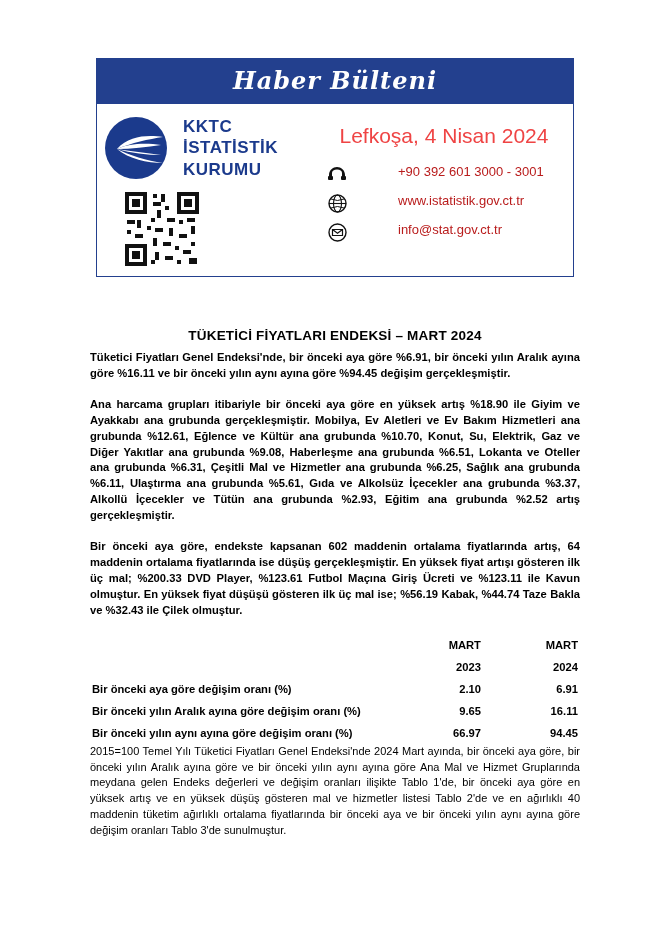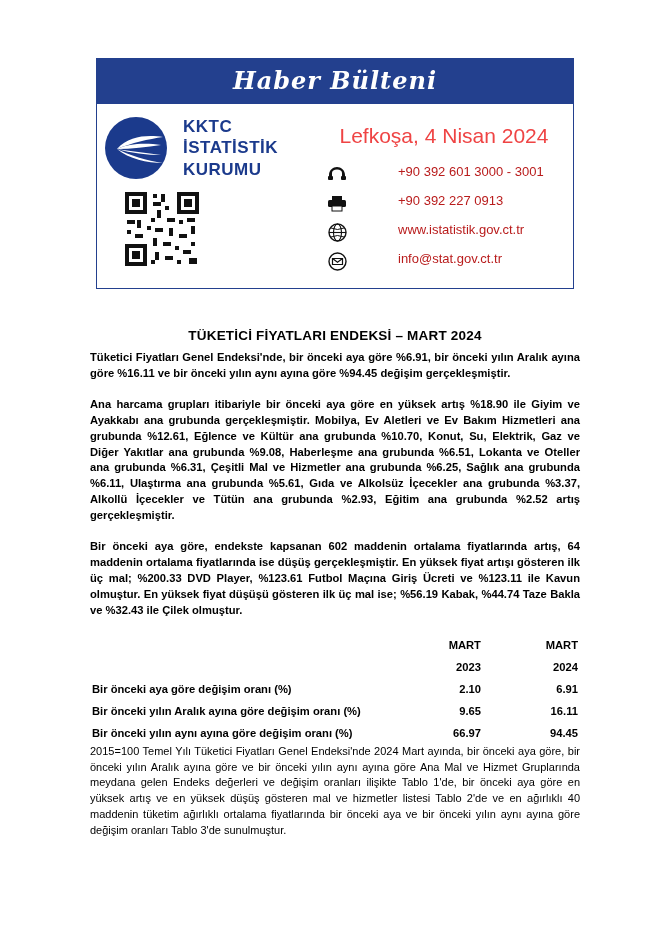--- a/index.html
+++ b/index.html
@@ -261,30 +261,20 @@
           <span class="contact-icon">
             <svg width="20" height="16" viewBox="0 0 20 16">
               <path d="M2 9 C2 4, 6 1, 10 1 C14 1, 18 4, 18 9 L18 10 L15 10 L15 7 C15 5, 13 3.5, 10 3.5 C7 3.5, 5 5, 5 7 L5 10 L2 10 Z" fill="#111"></path>
               <rect x="1" y="10" width="5" height="4" rx="1" fill="#111"></rect>
               <rect x="14" y="10" width="5" height="4" rx="1" fill="#111"></rect>
             </svg>
           </span>
           <span class="contact-text">+90 392 601 3000 - 3001</span>
         </div>
 
-        <div class="contact-row">
-          <span class="contact-icon">
-            <svg width="20" height="17" viewBox="0 0 20 17">
-              <rect x="5" y="1" width="10" height="4" fill="#111"></rect>
-              <rect x="1" y="5" width="18" height="7" rx="1.5" fill="#111"></rect>
-              <rect x="5" y="11" width="10" height="5" fill="#fff" stroke="#111" stroke-width="1"></rect>
-            </svg>
-          </span>
-          <span class="contact-text">+90 392 227 0913</span>
-        </div>
 
         <div class="contact-row">
           <span class="contact-icon">
             <svg width="19" height="19" viewBox="0 0 19 19">
               <circle cx="9.5" cy="9.5" r="8.5" fill="none" stroke="#111" stroke-width="1.4"></circle>
               <ellipse cx="9.5" cy="9.5" rx="4" ry="8.5" fill="none" stroke="#111" stroke-width="1.1"></ellipse>
               <line x1="1" y1="9.5" x2="18" y2="9.5" stroke="#111" stroke-width="1.1"></line>
               <path d="M3 5 Q9.5 8 16 5" fill="none" stroke="#111" stroke-width="1"></path>
               <path d="M3 14 Q9.5 11 16 14" fill="none" stroke="#111" stroke-width="1"></path>
             </svg>

